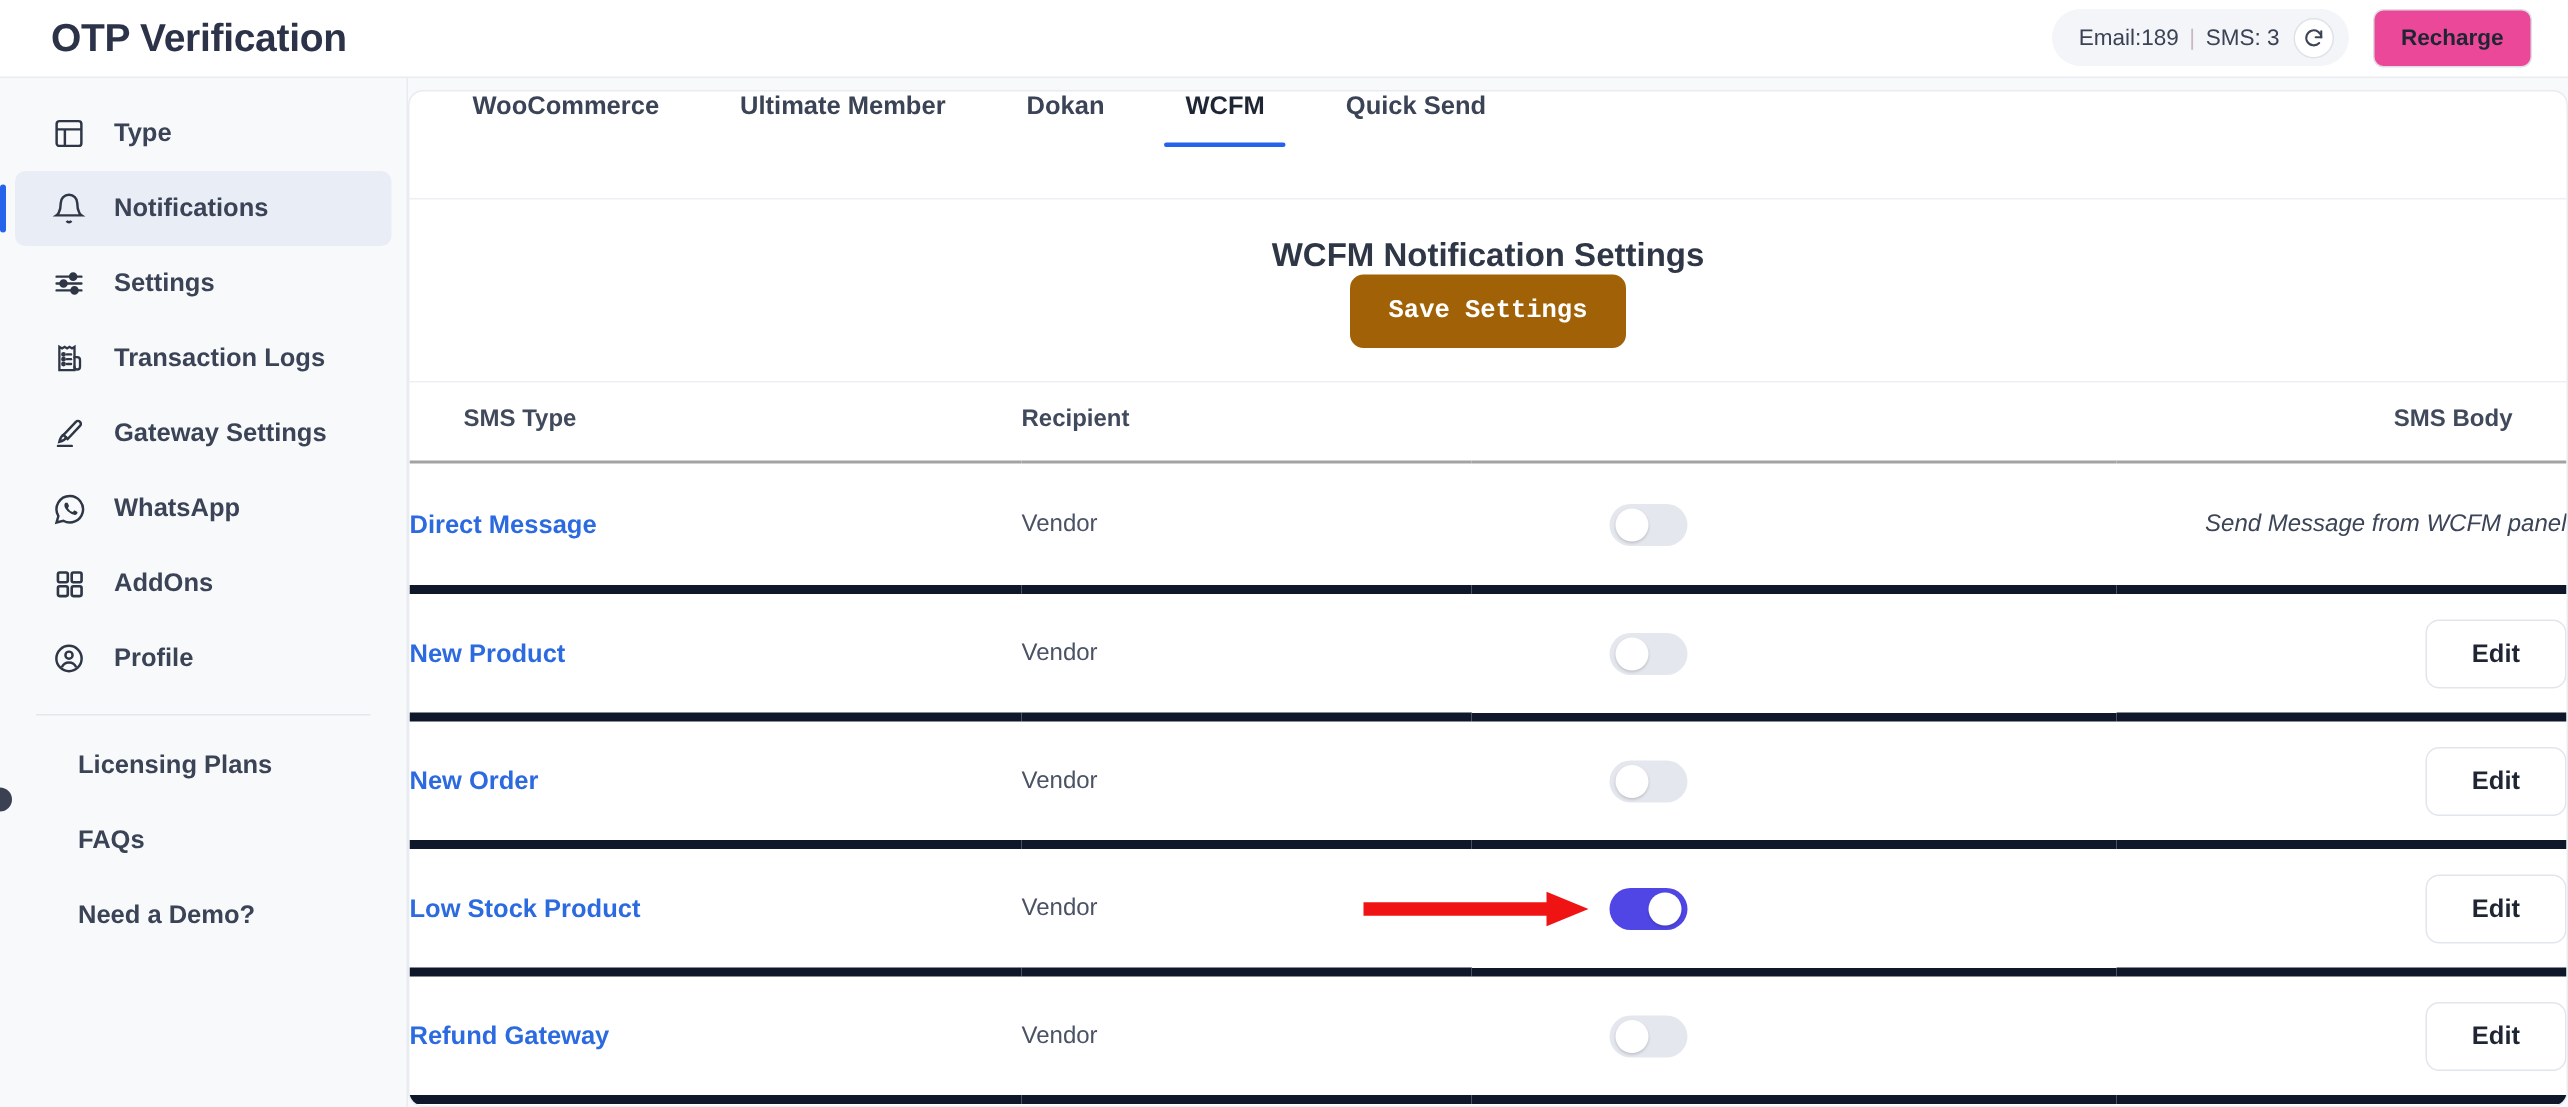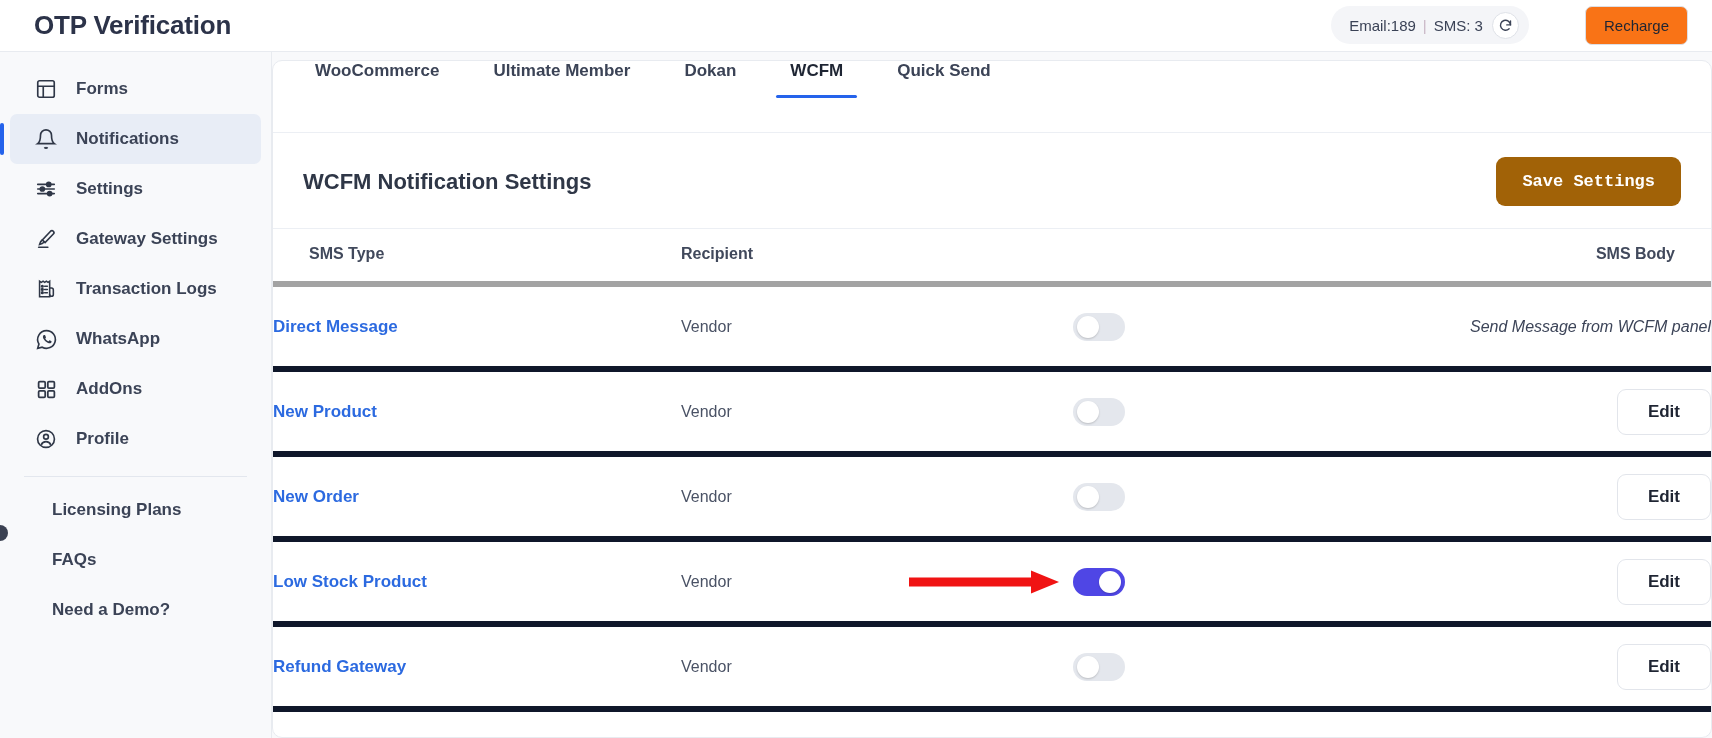--- a/index.html
+++ b/index.html
@@ -61,28 +61,27 @@
     width: 27px; height: 27px;
     border-radius: 50%;
     border: 1px solid #dfe2e8;
     background: #fff;
     display: flex; align-items: center; justify-content: center;
     cursor: pointer;
   }
   .recharge-btn {
     border: 1px solid #dcdfe6;
     border-radius: 7px;
-    background: #f97316;
+    background: #ec4899;
     padding: 10px 18px;
     font-size: 15px;
-    font-weight: 400;
+    font-weight: 700;
     color: #1f2533;
     cursor: pointer;
     white-space: nowrap;
-    margin-left: 40px;
   }
 
   
   .layout {
     display: flex;
     height: 686px;
     background: #f8f9fb;
   }
 
   
@@ -206,20 +205,21 @@
     background: #2563eb;
     border-radius: 2px;
   }
 
   
   .panel-head {
     display: flex;
     align-items: center;
     justify-content: space-between;
     padding: 24px 30px 22px 30px;
+    flex-direction: column;
   }
   .panel-title {
     font-size: 22px;
     font-weight: 600;
     color: #2f3747;
     white-space: nowrap;
   }
   .save-btn {
     background: #a16207;
     color: #ffffff;
@@ -239,21 +239,21 @@
     border-collapse: collapse;
     table-layout: fixed;
   }
   .tbl th {
     text-align: left;
     font-size: 16px;
     font-weight: 600;
     color: #41495c;
     padding: 16px 0 18px 0;
     border-top: 1px solid #eceff4;
-    border-bottom: 6px solid #a3a3a3;
+    border-bottom: 2px solid #a3a3a3;
     background: #fff;
     white-space: nowrap;
   }
   .col-type   { width: 408px; padding-left: 36px !important; }
   .col-recip  { width: 300px; }
   .col-toggle { width: 430px; }
   .col-body   { text-align: right !important; padding-right: 36px !important; }
 
   .tbl td {
     padding: 0;
@@ -368,21 +368,21 @@
 
   <nav class="sidebar">
 
     <div class="nav-item">
       <span class="nav-icon">
         <svg width="22" height="22" viewBox="0 0 24 24" fill="none" stroke="#2f3747" stroke-width="1.8">
           <rect x="3" y="3" width="18" height="18" rx="2"></rect>
             <path d="M3 9h18M9 9v12"></path>
         </svg>
       </span>
-      <span class="nav-label">Forms</span>
+      <span class="nav-label">Type</span>
     </div>
 
     <div class="nav-item active">
       <span class="nav-icon">
         <svg width="22" height="22" viewBox="0 0 24 24" fill="none" stroke="#2f3747" stroke-width="1.8">
           <path d="M18 8A6 6 0 0 0 6 8c0 7-3 9-3 9h18s-3-2-3-9"></path>
           <path d="M13.7 21a2 2 0 0 1-3.4 0"></path>
         </svg>
       </span>
       <span class="nav-label">Notifications</span>
@@ -391,47 +391,47 @@
     <div class="nav-item">
       <span class="nav-icon">
         <svg width="22" height="22" viewBox="0 0 24 24" fill="none" stroke="#2f3747" stroke-width="1.8" stroke-linecap="round">
           <path d="M3 7h18M3 12h18M3 17h18"></path>
           <circle cx="15" cy="7" r="2.2" fill="#2f3747"></circle>
           <circle cx="8" cy="12" r="2.2" fill="#2f3747"></circle>
           <circle cx="16" cy="17" r="2.2" fill="#2f3747"></circle>
         </svg>
       </span>
       <span class="nav-label">Settings</span>
-    </div>
-
-    <div class="nav-item">
-      <span class="nav-icon">
-        <svg width="22" height="22" viewBox="0 0 24 24" fill="none" stroke="#2f3747" stroke-width="1.8" stroke-linecap="round">
-          <path d="M17 3.5 8 13l3 3 9-9.5a2.1 2.1 0 0 0-3-3Z"></path>
-          <path d="M8 13c-2 1-2.5 3-3 5 2-.5 4-1 5-3"></path>
-          <path d="M4 21h10"></path>
-        </svg>
-      </span>
-      <span class="nav-label">Gateway Settings</span>
     </div>
 
     <div class="nav-item">
       <span class="nav-icon">
         <svg width="22" height="22" viewBox="0 0 24 24" fill="none" stroke="#2f3747" stroke-width="1.7" stroke-linecap="round">
           <path d="M5 3.5v17h11v-17l-1.8 1.2L12.4 3.5 10.6 4.7 8.8 3.5 7 4.7Z"></path>
           <path d="M16 11h2a2 2 0 0 1 2 2v5a2 2 0 0 1-4 0"></path>
           <circle cx="8" cy="9" r="0.9" fill="#2f3747"></circle>
             <path d="M10.5 9h3"></path>
           <circle cx="8" cy="12.5" r="0.9" fill="#2f3747"></circle>
             <path d="M10.5 12.5h3"></path>
           <circle cx="8" cy="16" r="0.9" fill="#2f3747"></circle>
             <path d="M10.5 16h3"></path>
         </svg>
       </span>
       <span class="nav-label">Transaction Logs</span>
+    </div>
+
+    <div class="nav-item">
+      <span class="nav-icon">
+        <svg width="22" height="22" viewBox="0 0 24 24" fill="none" stroke="#2f3747" stroke-width="1.8" stroke-linecap="round">
+          <path d="M17 3.5 8 13l3 3 9-9.5a2.1 2.1 0 0 0-3-3Z"></path>
+          <path d="M8 13c-2 1-2.5 3-3 5 2-.5 4-1 5-3"></path>
+          <path d="M4 21h10"></path>
+        </svg>
+      </span>
+      <span class="nav-label">Gateway Settings</span>
     </div>
 
     <div class="nav-item">
       <span class="nav-icon">
         <svg width="23" height="23" viewBox="0 0 24 24" fill="none" stroke="#2f3747" stroke-width="1.7">
           <path d="M12 2.8a9.2 9.2 0 0 0-7.9 13.9L2.8 21.2l4.7-1.2A9.2 9.2 0 1 0 12 2.8Z"></path>
           <path d="M8.6 8c.3-.6.6-.6 1-.6h.5c.2 0 .4 0 .6.5l.7 1.7c.1.3 0 .5-.1.7l-.4.5c-.1.2-.2.3 0 .6a6 6 0 0 0 2.8 2.4c.3.1.5.1.6-.1l.6-.7c.2-.2.4-.2.6-.1l1.6.8c.2.1.3.3.3.5a1.8 1.8 0 0 1-1.2 1.6c-.5.2-1.2.3-3.5-.8a9 9 0 0 1-3.9-3.9c-.9-1.8-.5-2.6-.2-3.1Z" fill="#2f3747" stroke="none"></path>
         </svg>
       </span>
       <span class="nav-label">WhatsApp</span>

